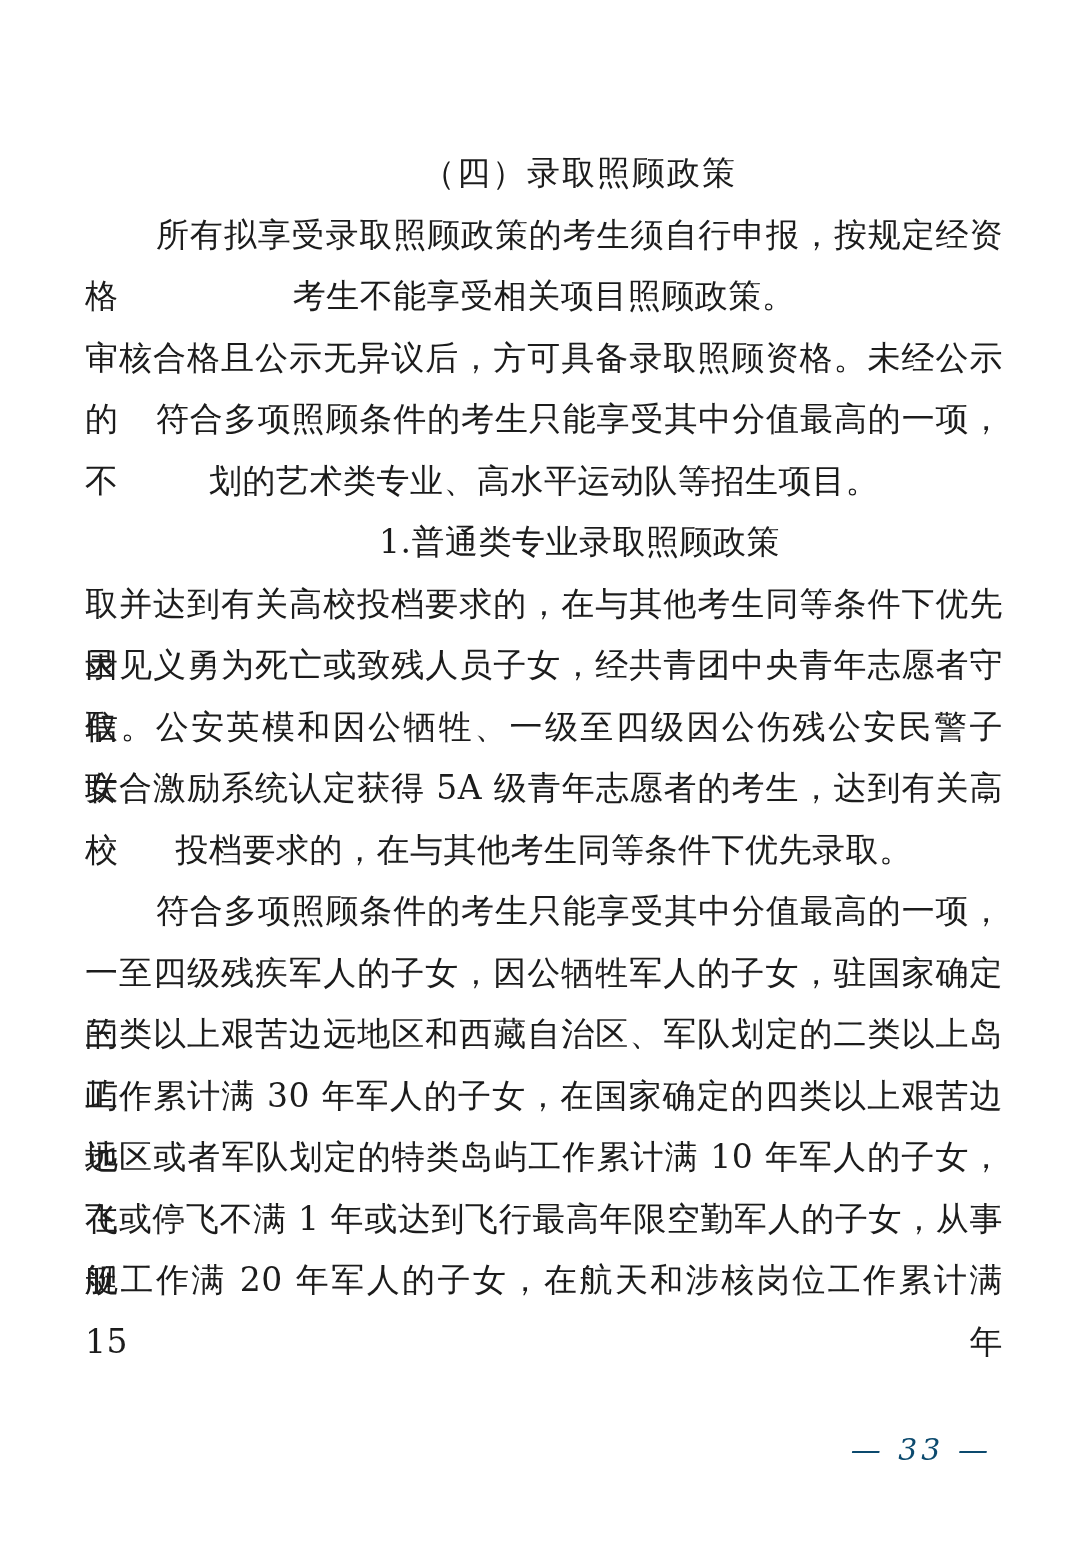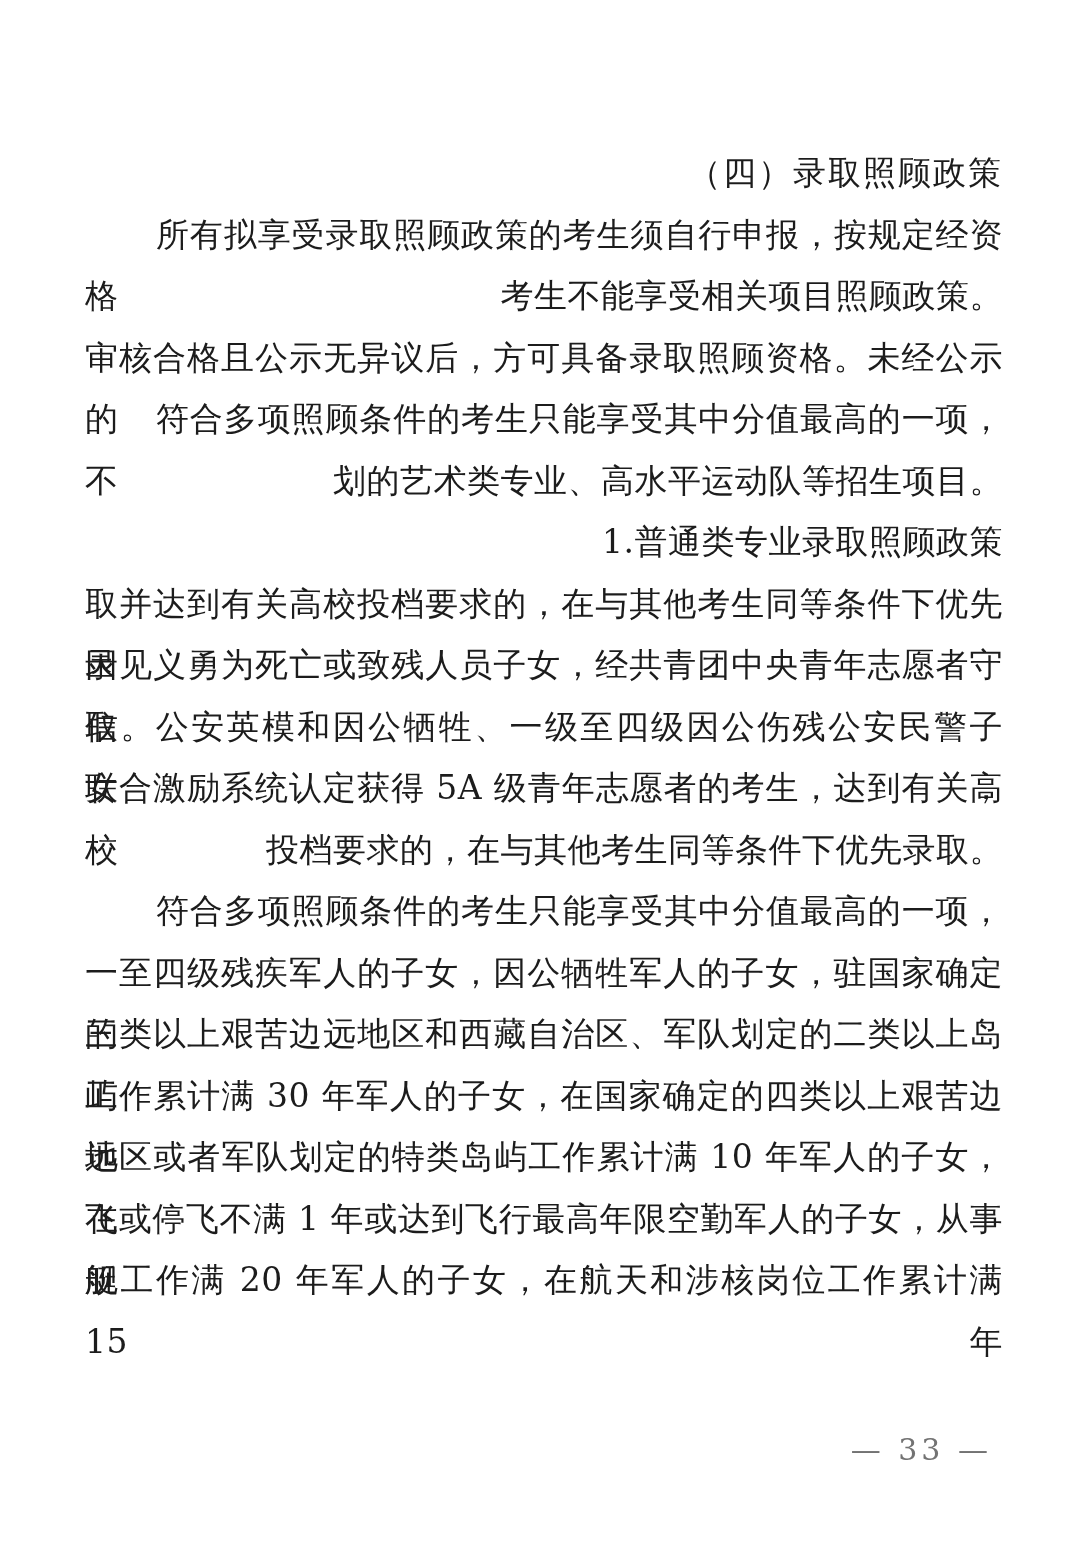--- a/index.html
+++ b/index.html
@@ -19,43 +19,44 @@
   .doc-body {
     position: absolute;
     left: 85px;
     top: 142px;
     width: 918px;
   }
   .line {
     font-size: 33px;
     line-height: 61.5px;
     height: 61.5px;
-    text-align: right;
+    text-align: center;
     white-space: normal;
     letter-spacing: 0.5px;
   }
   .line.justify {
     text-align: justify;
     text-align-last: justify;
     text-justify: inter-ideograph;
   }
   .line.indent {
     text-indent: 2.15em;
   }
   .line.heading {
     letter-spacing: 2px;
   }
   .page-number {
     position: absolute;
     top: 1432px;
     right: 88px;
     font-size: 30px;
     letter-spacing: 4px;
-    color: #737373;
+    color: #0c4a6e;
     font-family: "DejaVu Serif", "Liberation Serif", serif;
+    font-style: italic;
   }
 </style>
 </head>
 <body>
 
 <div class="page">
   <div class="doc-body" id="doc-body">
       <div class="line indent heading">（四）录取照顾政策</div>
       <div class="line indent justify">所有拟享受录取照顾政策的考生须自行申报，按规定经资格</div>
       <div class="line">考生不能享受相关项目照顾政策。</div>

